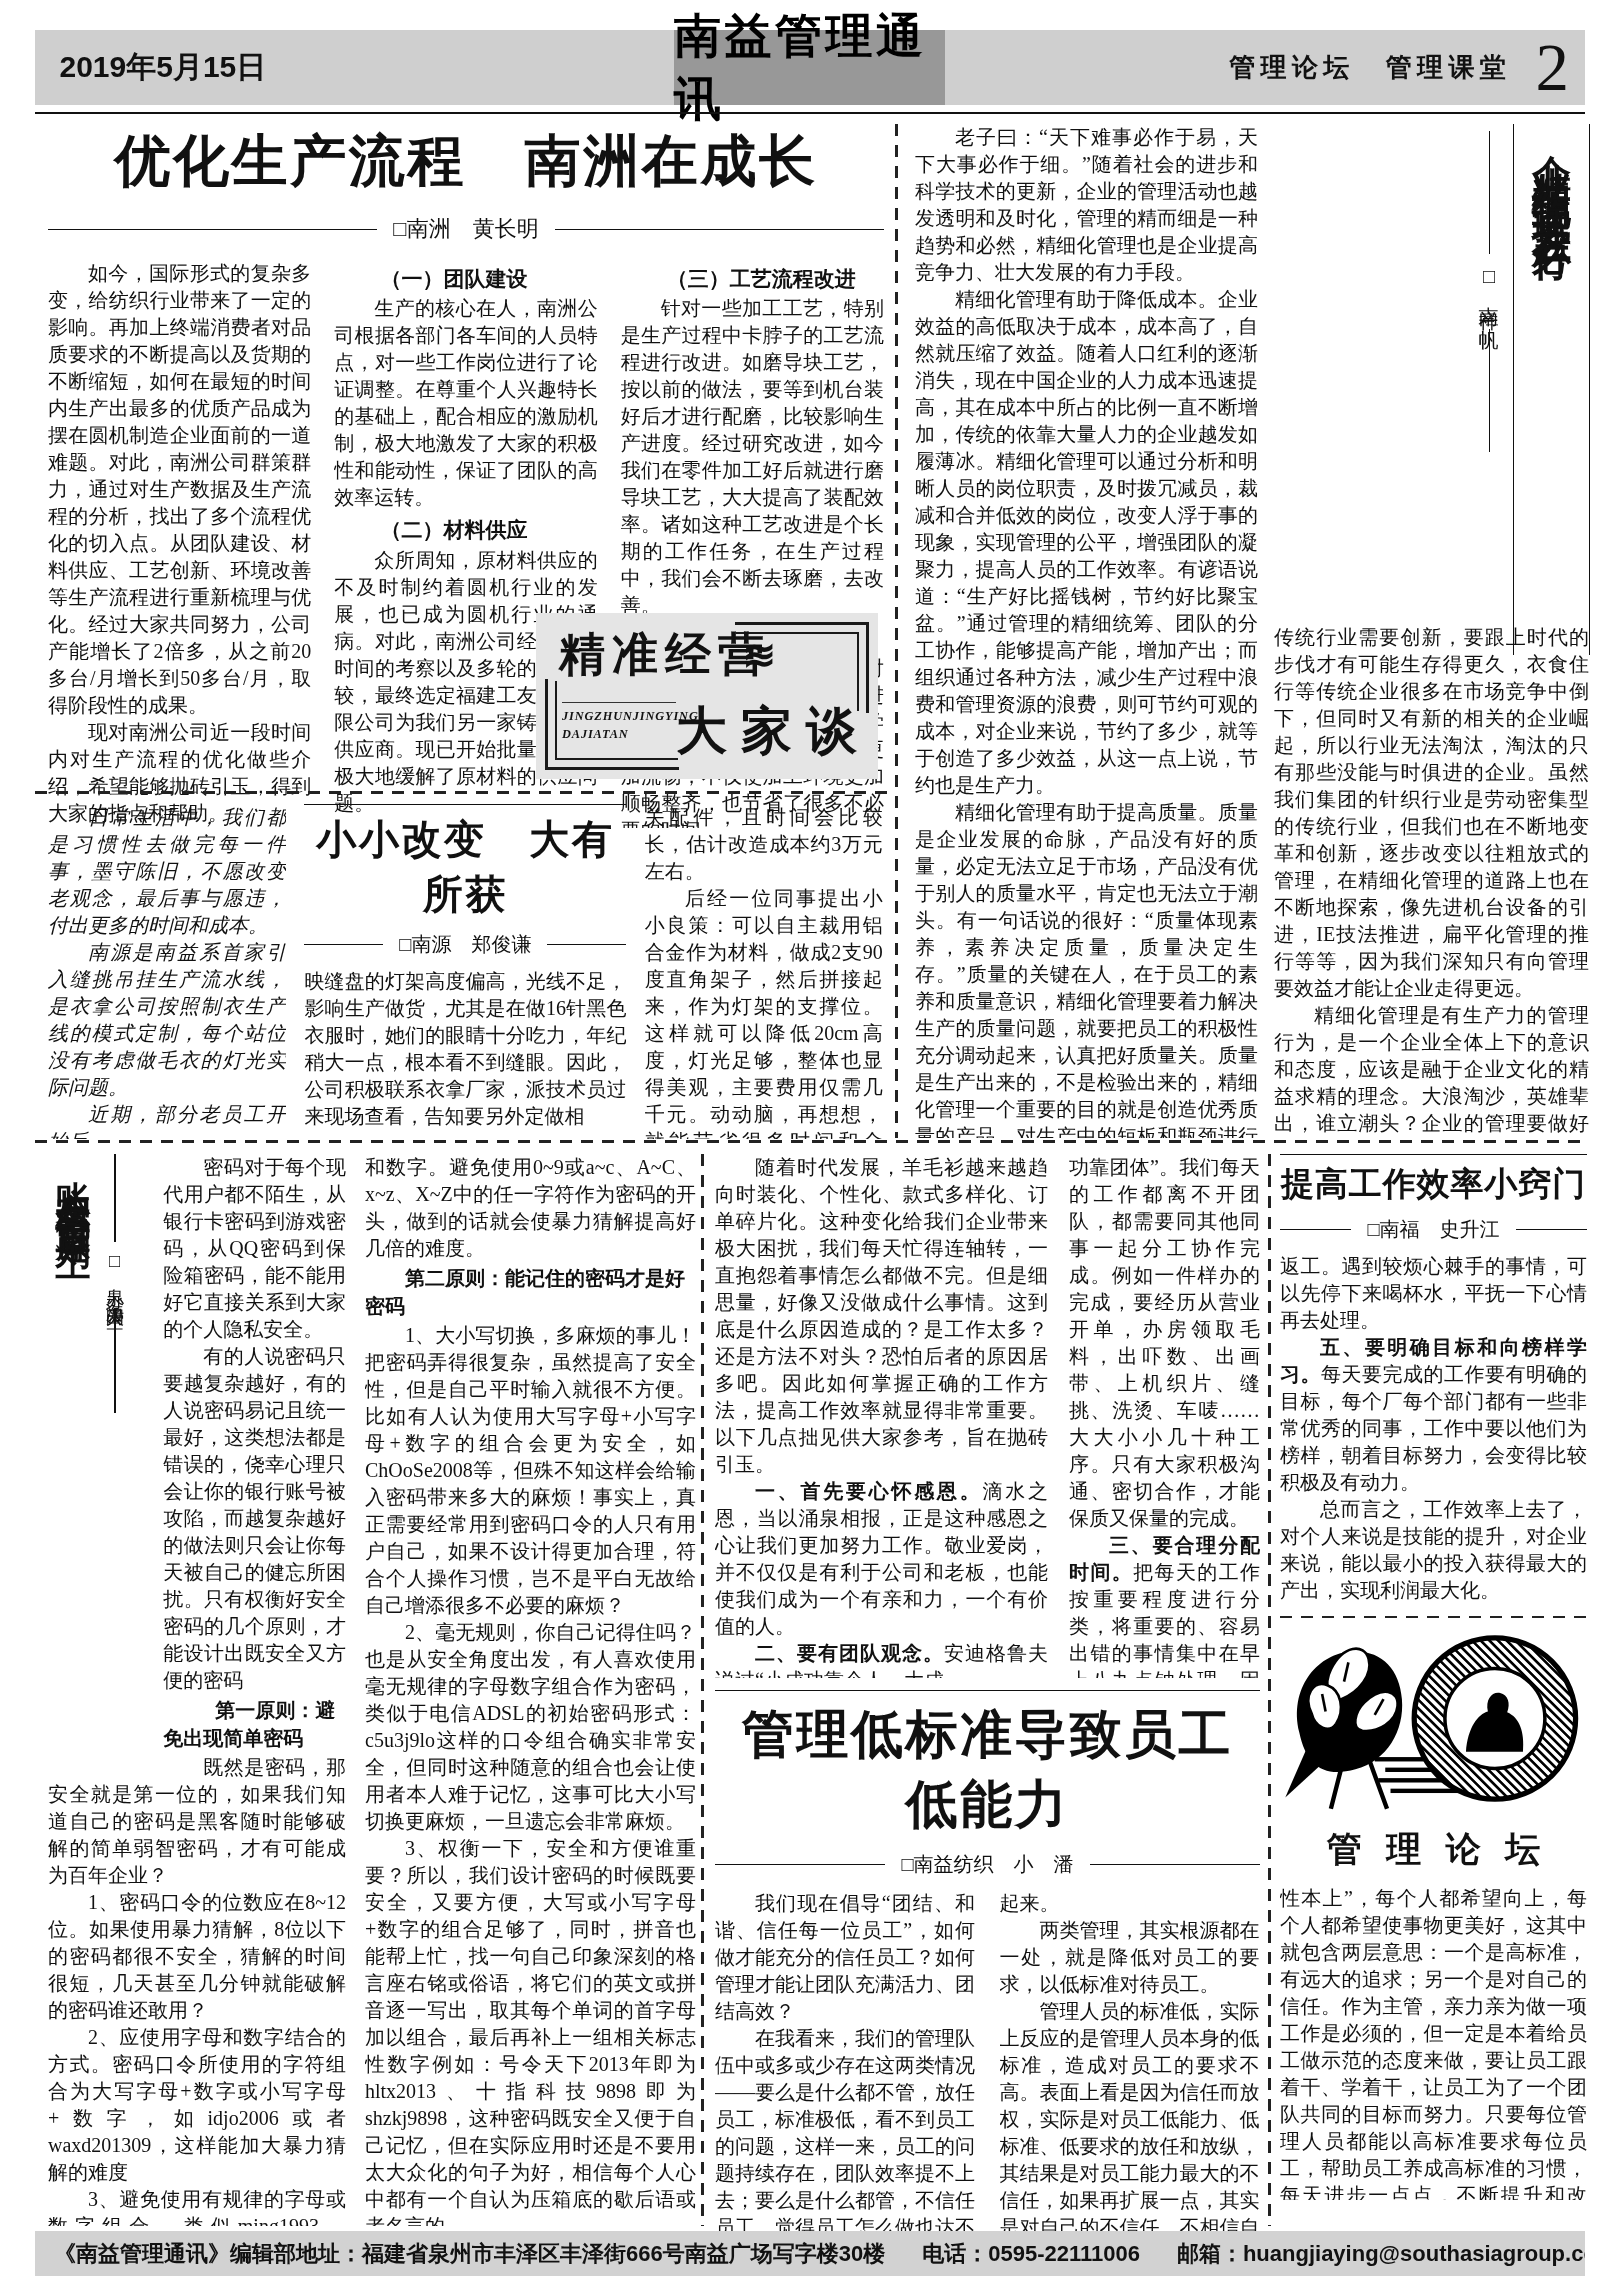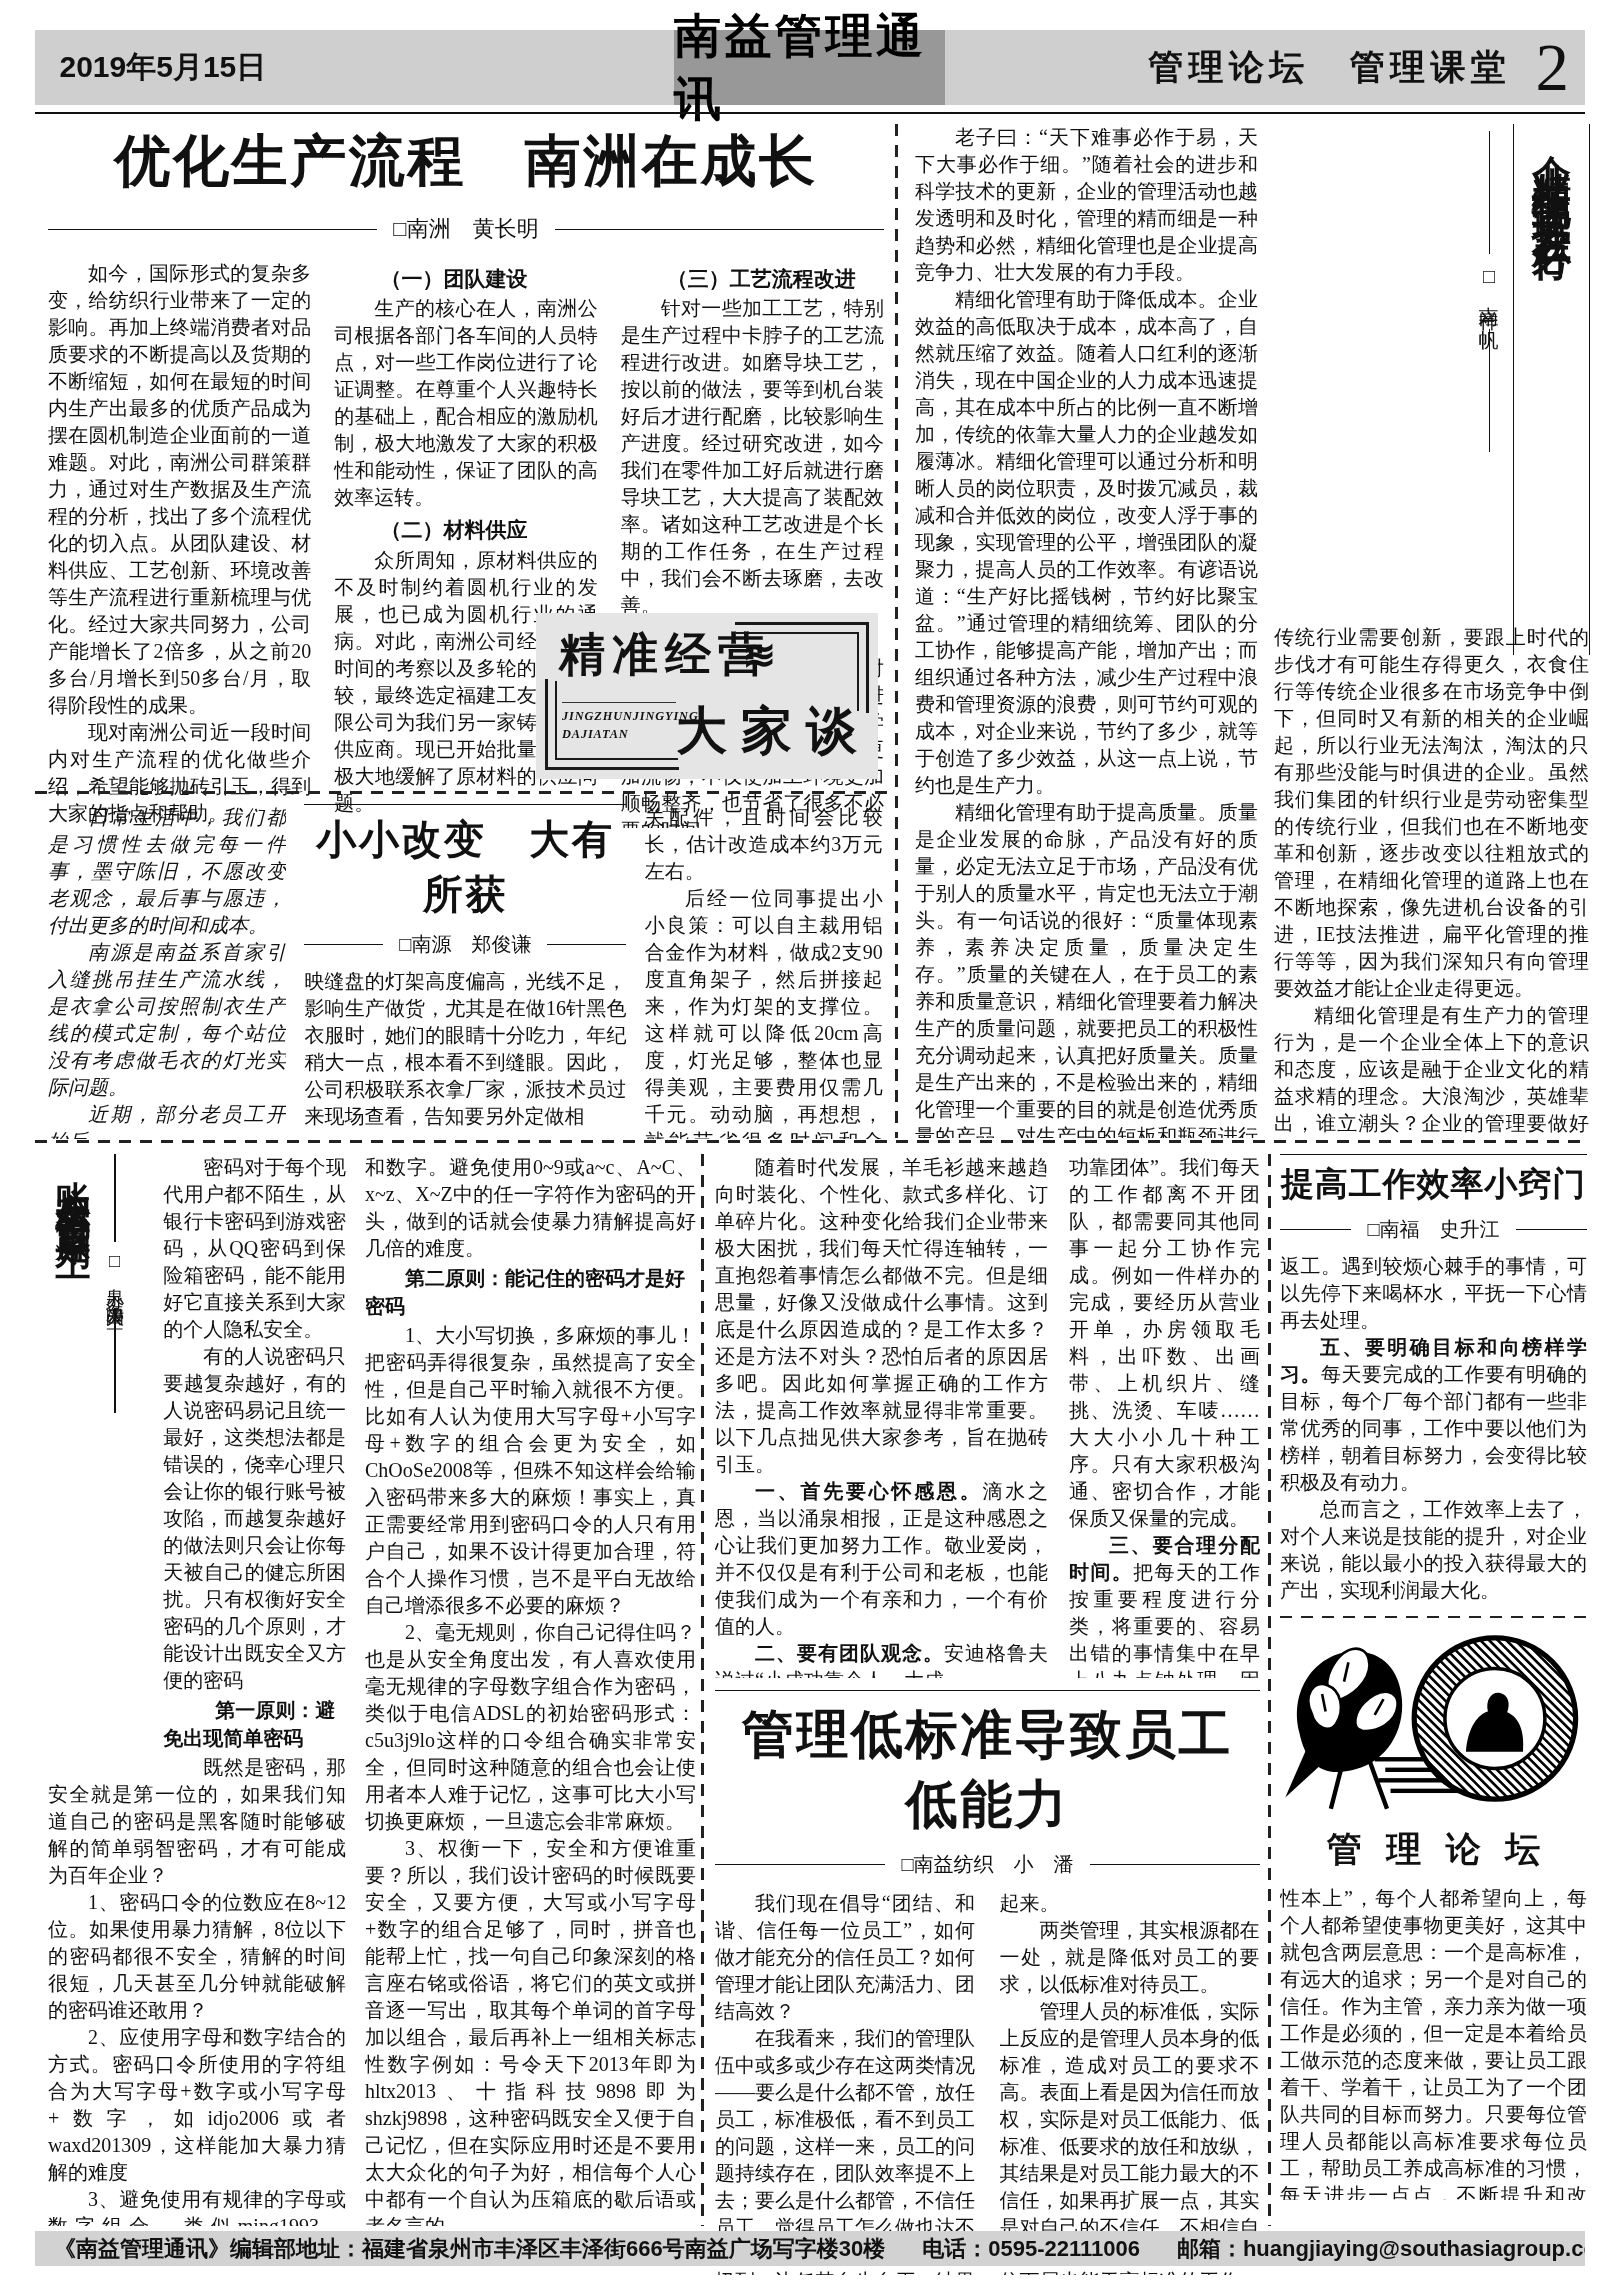--- a/index.html
+++ b/index.html
@@ -6,21 +6,21 @@
   .page{position:relative;width:1620px;height:2284px;background:#ffffff;overflow:hidden;
         font-family:"Liberation Serif","DejaVu Serif",serif;color:#111;}
   .abs{position:absolute;}
   
   .header-bar{left:35px;top:30px;width:1550px;height:75px;background:#cfcfcf;display:flex;align-items:center;}
   .header-date{padding-left:24.5px;font-family:"Liberation Sans","DejaVu Sans",sans-serif;font-weight:bold;font-size:30px;}
   .masthead-box{position:absolute;left:639px;top:0;width:271px;height:75px;background:#989898;
                 display:flex;align-items:center;justify-content:center;}
   .masthead-text{color:#000000;font-size:47px;font-weight:bold;letter-spacing:3.5px;}
   .header-right{position:absolute;right:16px;top:0;height:75px;display:flex;align-items:center;gap:24.5px;}
-  .header-section{font-size:35px;font-weight:bold;letter-spacing:5.3px;}
+  .header-section{font-size:26px;font-weight:bold;letter-spacing:5.3px;}
   .header-page-no{font-size:67px;line-height:75px;font-weight:normal;}
   .top-rule{left:35px;top:112px;width:1550px;height:0;border-top:2.6px solid #111;}
   
   .body-p{font-size:20px;line-height:27px;text-align:justify;text-indent:2em;margin:0;}
   .ni{text-indent:0;}
   .sub-h{font-family:"Liberation Sans","DejaVu Sans",sans-serif;font-weight:bold;font-size:21px;line-height:30px;
          text-indent:2.2em;margin:3.5px 0 1.8px 0;}
   .inline-head{font-weight:bold;font-family:"Liberation Sans","DejaVu Sans",sans-serif;}
   .lead-head{font-family:"Liberation Sans","DejaVu Sans",sans-serif;font-weight:bold;font-size:20px;line-height:28px;
              text-indent:2.6em;margin:1.8px 0;}
@@ -53,21 +53,21 @@
   .pb-br-bl2{bottom:19px;left:19px;width:121px;height:77px;border-bottom:2.6px solid #1a1a1a;border-left:2.6px solid #1a1a1a;}
   
   .a4-titleblock{float:left;width:103px;height:613px;margin:0 12.3px 8.8px 0;display:flex;gap:7px;}
   .a4-vtitle{writing-mode:vertical-rl;font-size:35px;font-weight:bold;letter-spacing:5.3px;}
   .a4-vbyline{display:flex;flex-direction:column;align-items:center;width:26px;}
   .a4-vbyline .vtext{font-size:18.4px;letter-spacing:2.6px;}
   
   .forum-label{text-align:center;font-weight:bold;font-size:35px;letter-spacing:24.5px;text-indent:24.5px;
                font-family:"Liberation Sans","DejaVu Sans",sans-serif;}
   
-  .footer-bar{left:35px;top:2231px;width:1550px;height:35px;background:#d2d2d2;display:flex;align-items:center;
+  .footer-bar{left:35px;top:2231px;width:1550px;height:45px;background:#d2d2d2;display:flex;align-items:center;
               gap:37px;padding:0 19px;box-sizing:border-box;font-family:"Liberation Sans","DejaVu Sans",sans-serif;
               font-weight:bold;font-size:22px;white-space:nowrap;overflow:hidden;}
 </style>
 </head>
 <body>
 
 <div class="page">
 
   <div class="abs header-bar">
     <span class="header-date">2019年5月15日</span>

